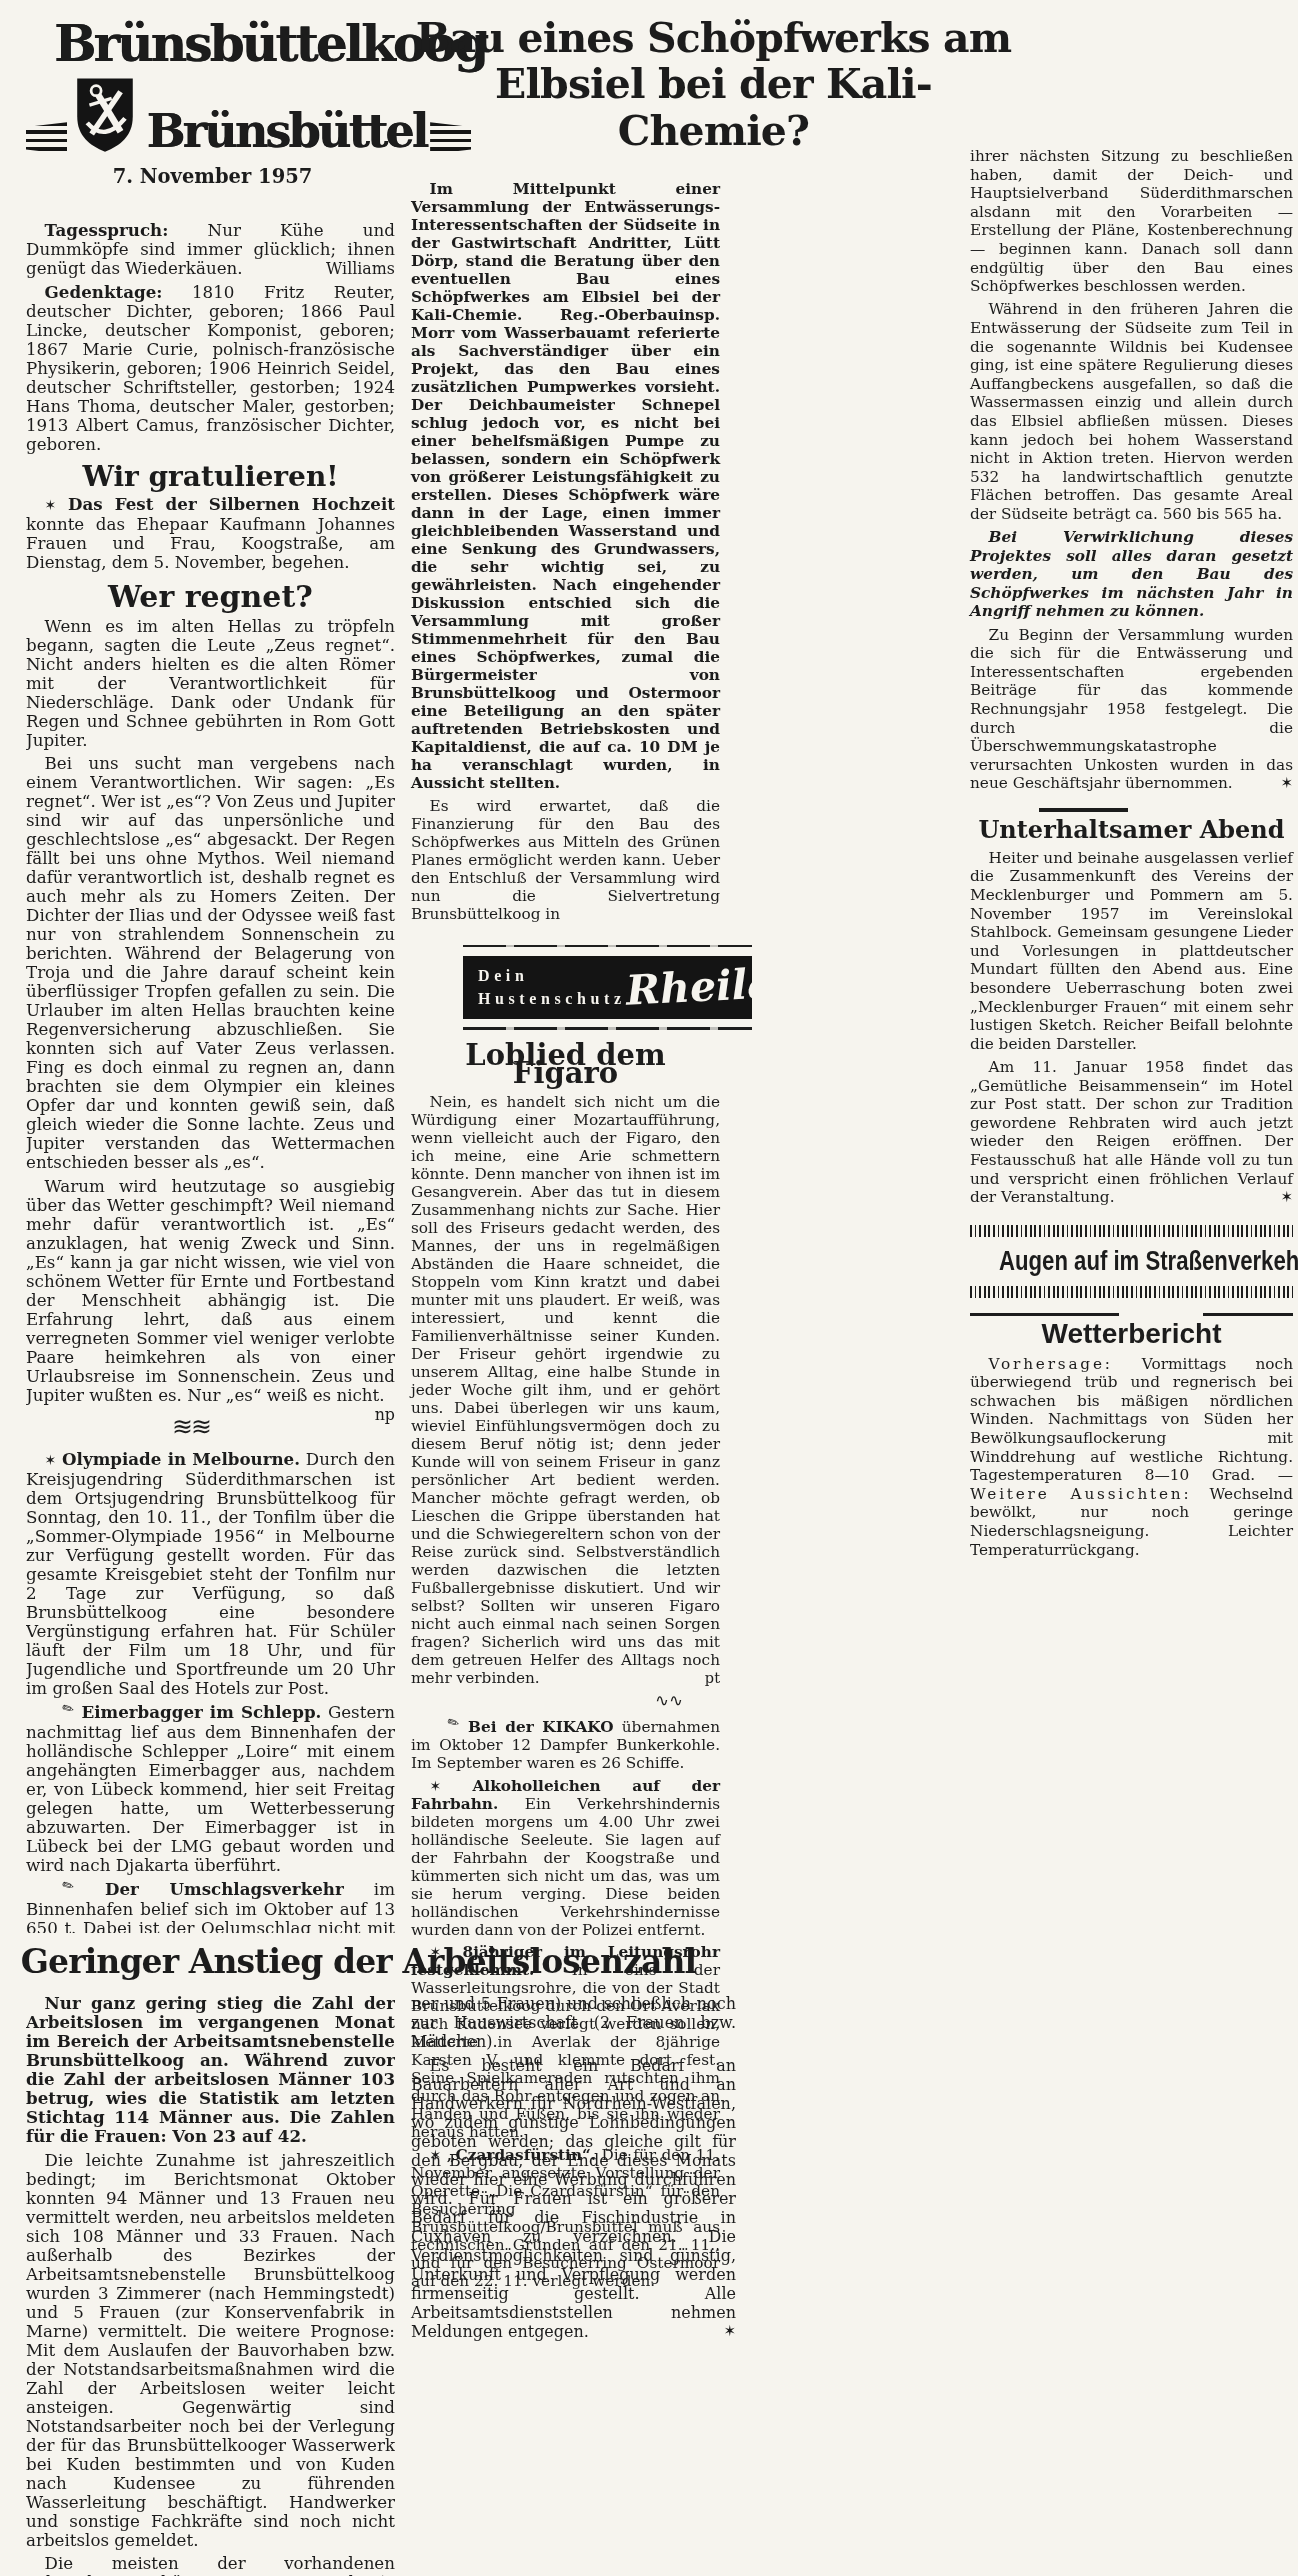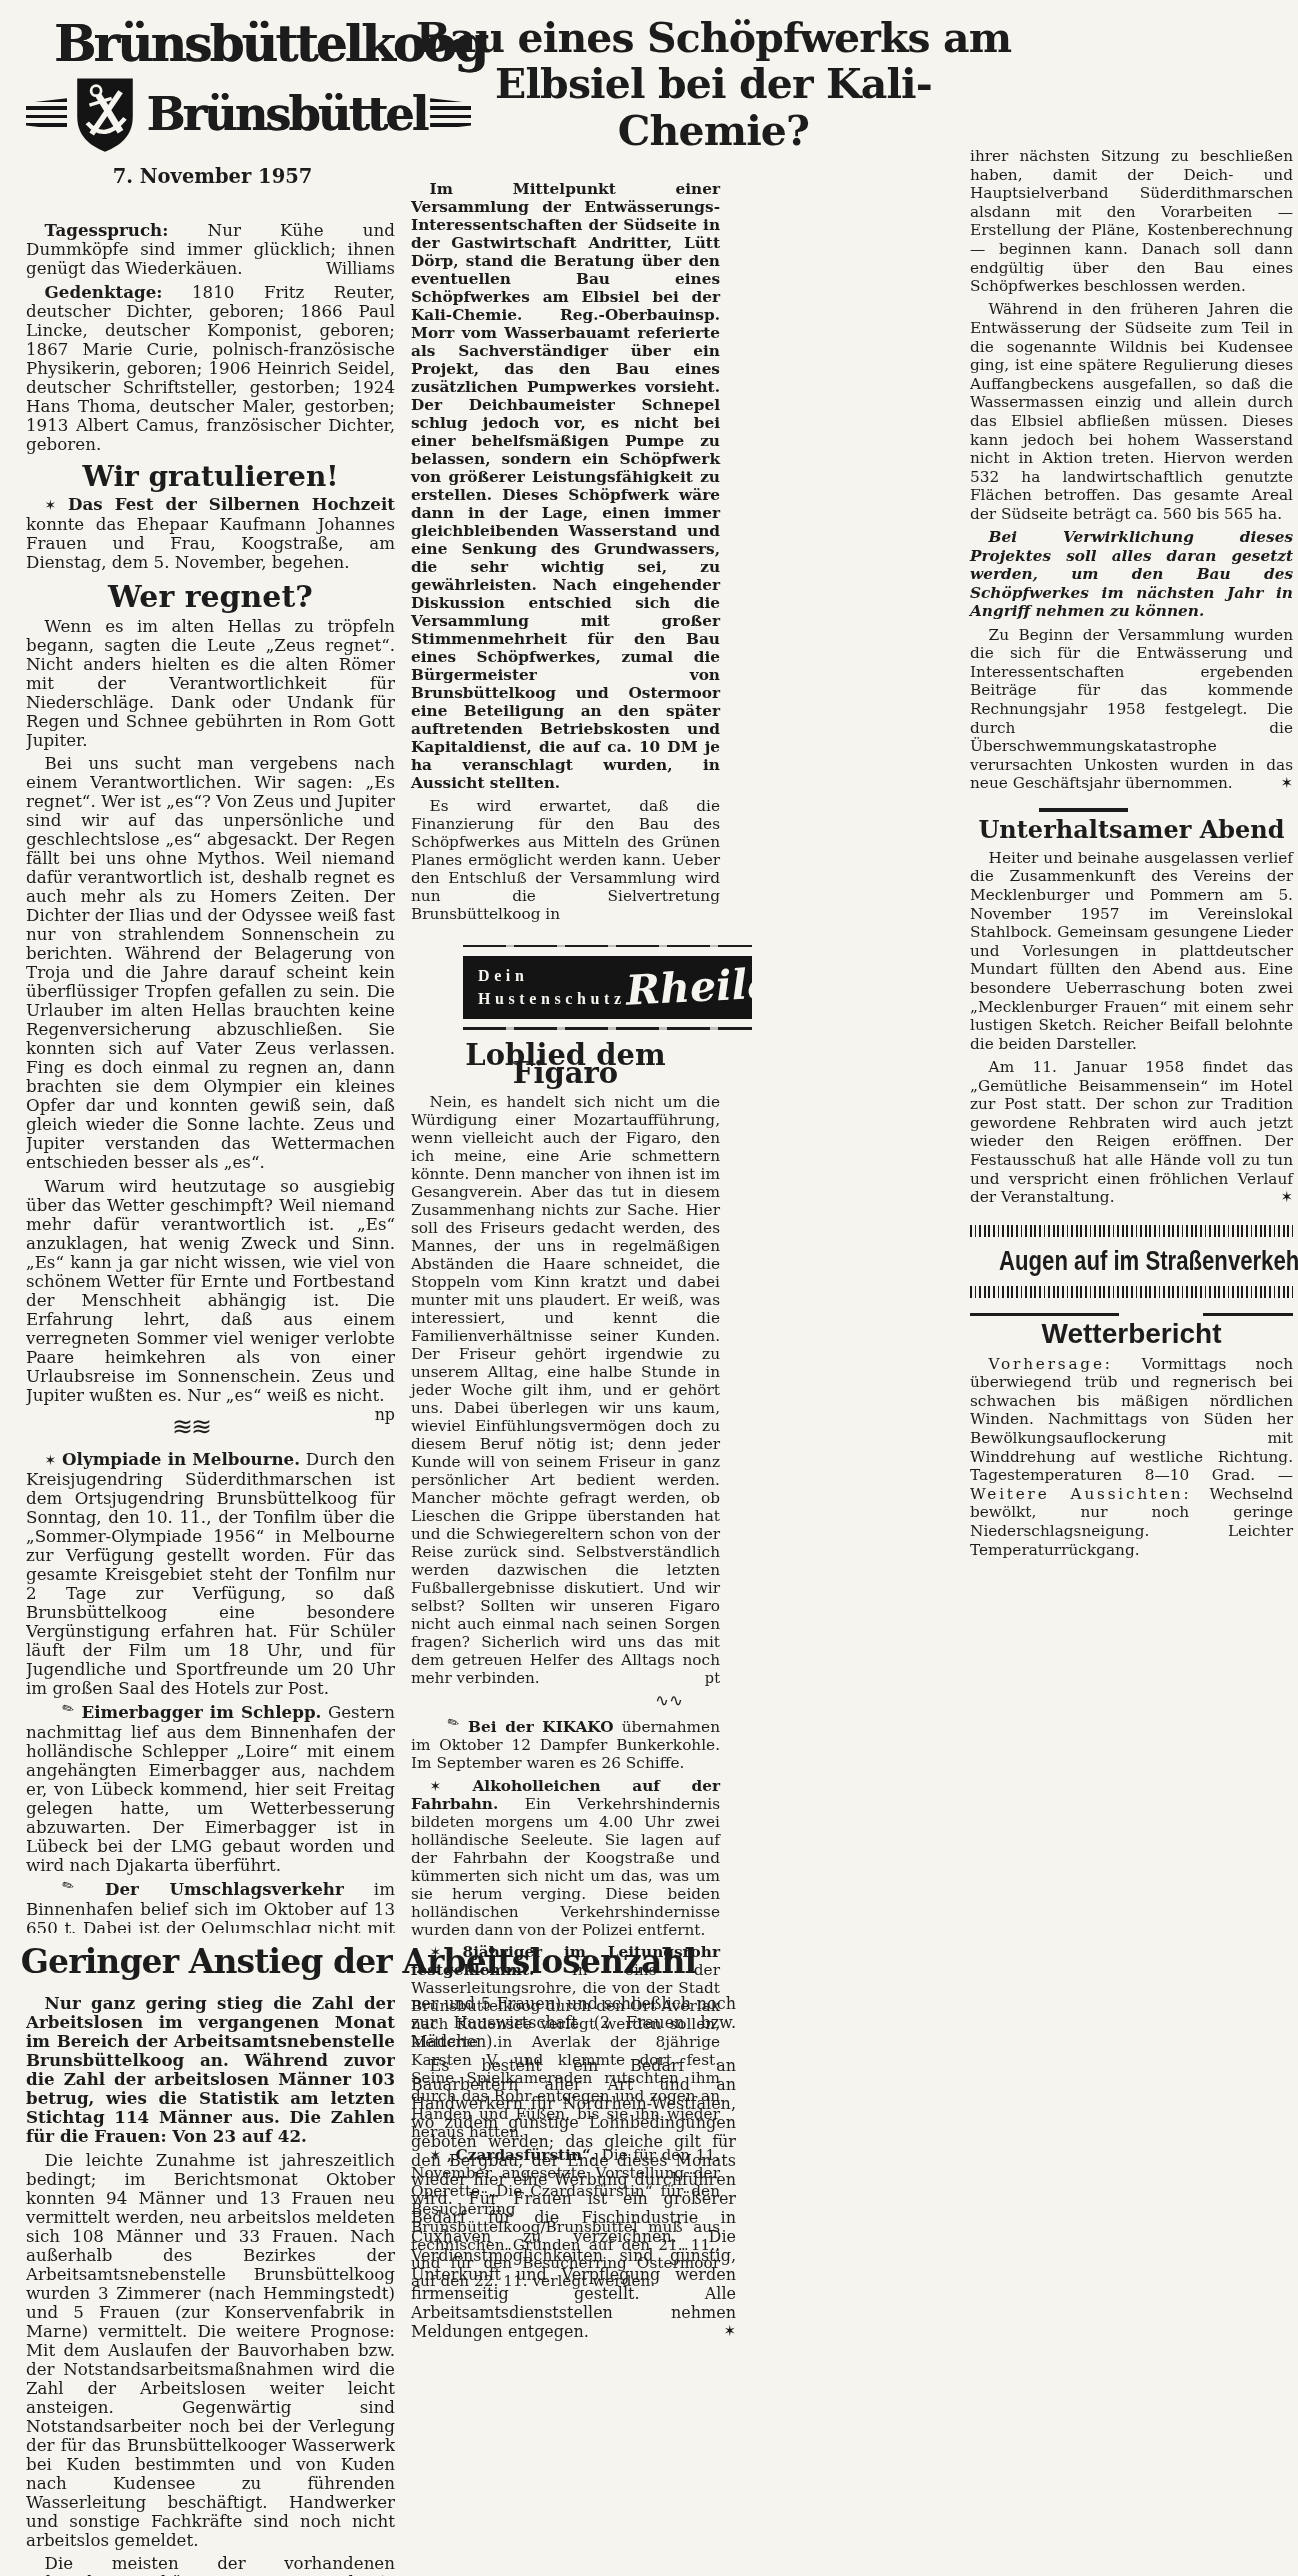--- a/index.html
+++ b/index.html
@@ -17,21 +17,21 @@
   .h-regnet { font-size:30px; margin:15px 0 11px; }
   .h-figaro { font-size:29px; margin:9.3px 0 11px; }
   .h-abend { font-size:24px; margin:5.6px 0 9.3px; }
   .h-wetter { font-family:"Liberation Sans", sans-serif; font-size:28px; font-weight:bold;
               text-align:center; margin:9.3px 0 11px; }
   .main-headline { font-size:41px; line-height:1.13; font-weight:bold; text-align:center;
                    letter-spacing:-0.9px; }
   .bottom-headline { font-size:33px; font-weight:bold; text-align:center; letter-spacing:-0.9px; }
   .fraktur { font-weight:bold; letter-spacing:-2.8px; text-shadow:0.6px 0 #1b1b1b; white-space:nowrap; }
   .mast-line1 { font-size:50px; line-height:1; margin-left:28px; }
-  .mast-line2 { display:flex; align-items:center; margin-top:5.6px; }
+  .mast-line2 { display:flex; align-items:flex-end; margin-top:5.6px; }
   .mast-line2 .fraktur { font-size:46px; line-height:1; margin:0 3.7px; }
   .flourish { width:41px; height:32px; flex:0 0 auto;
               background:repeating-linear-gradient(180deg,#151515 0 3.7px, transparent 3.7px 8.3px); }
   .flourish.left { clip-path:polygon(0 15%,100% 0,100% 100%,0 85%); }
   .flourish.right { clip-path:polygon(0 0,100% 15%,100% 85%,0 100%); }
   .shield { width:72px; height:80px; flex:0 0 auto; margin:0 1.9px; }
   .mast-date { text-align:center; font-weight:bold; font-size:19.5px; margin-top:11px; }
   .glyph-star { font-family:"DejaVu Sans", sans-serif; font-size:14px; }
   .glyph-pen { font-family:"DejaVu Sans", sans-serif; display:inline-block;
                transform:rotate(-28deg); font-size:14px; }

